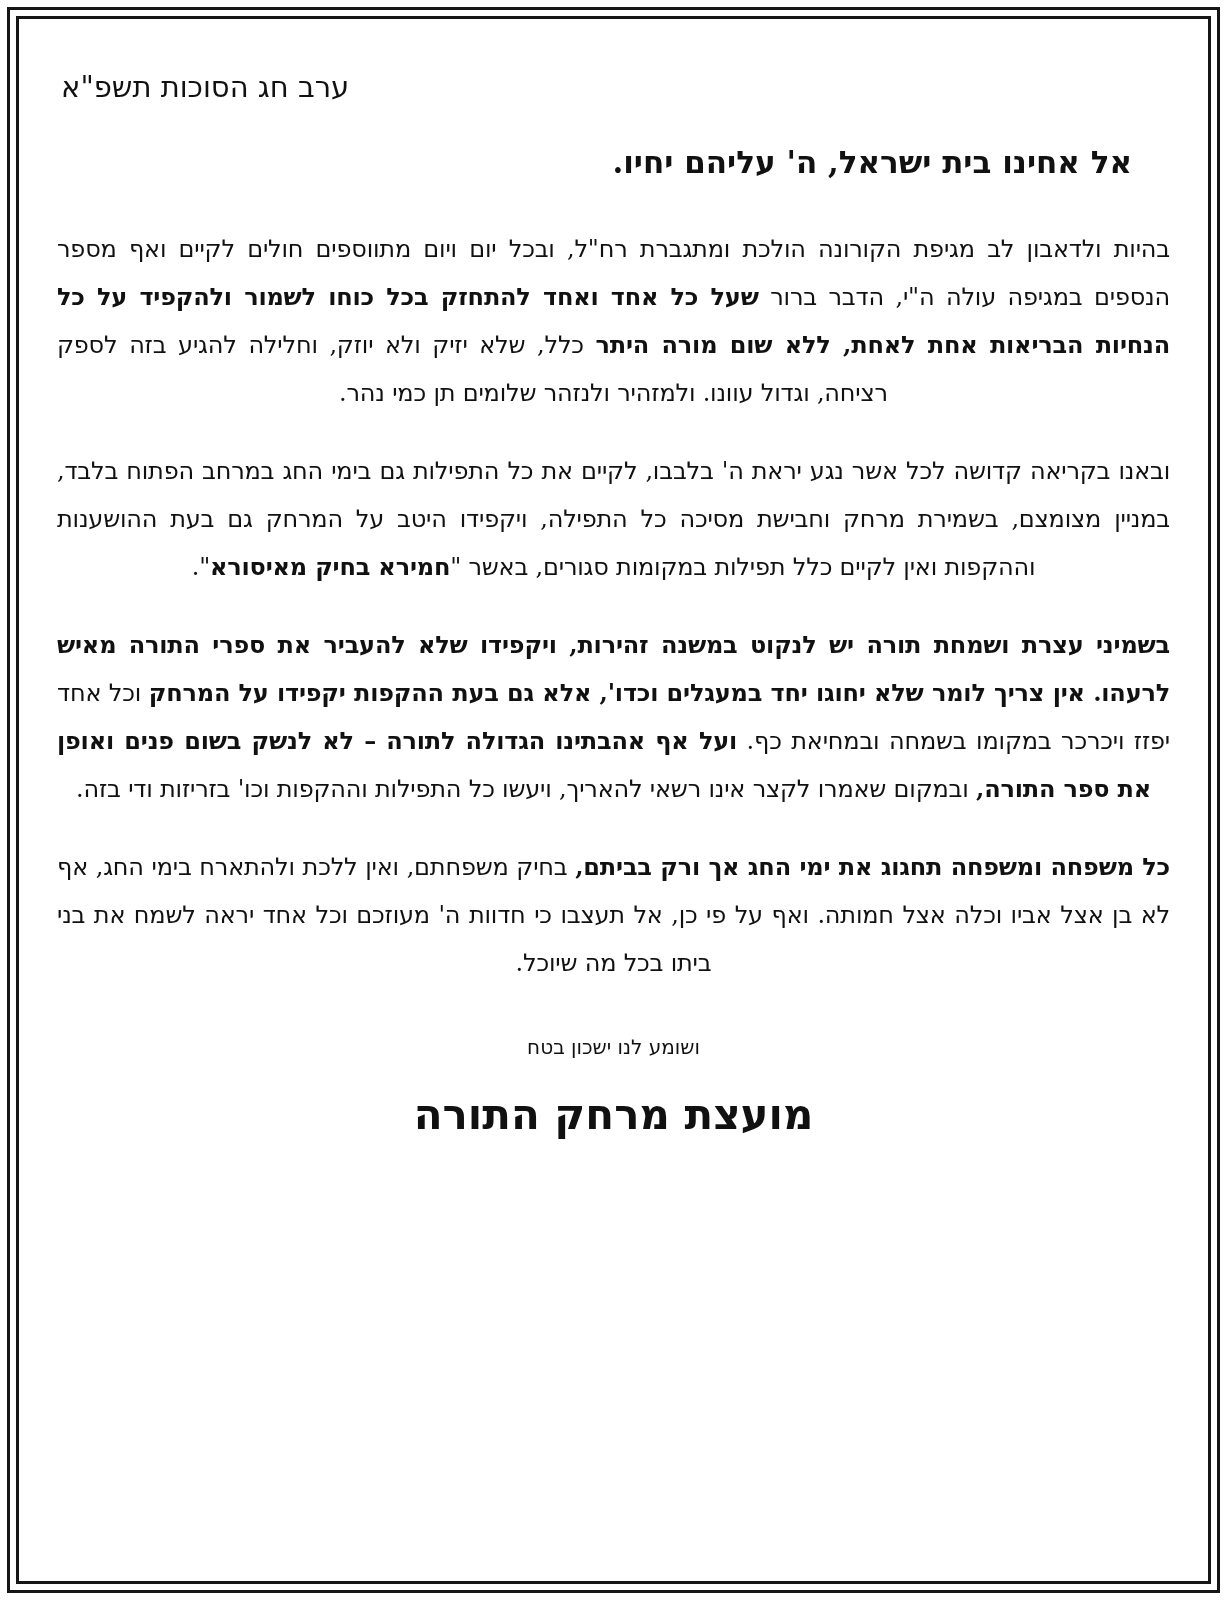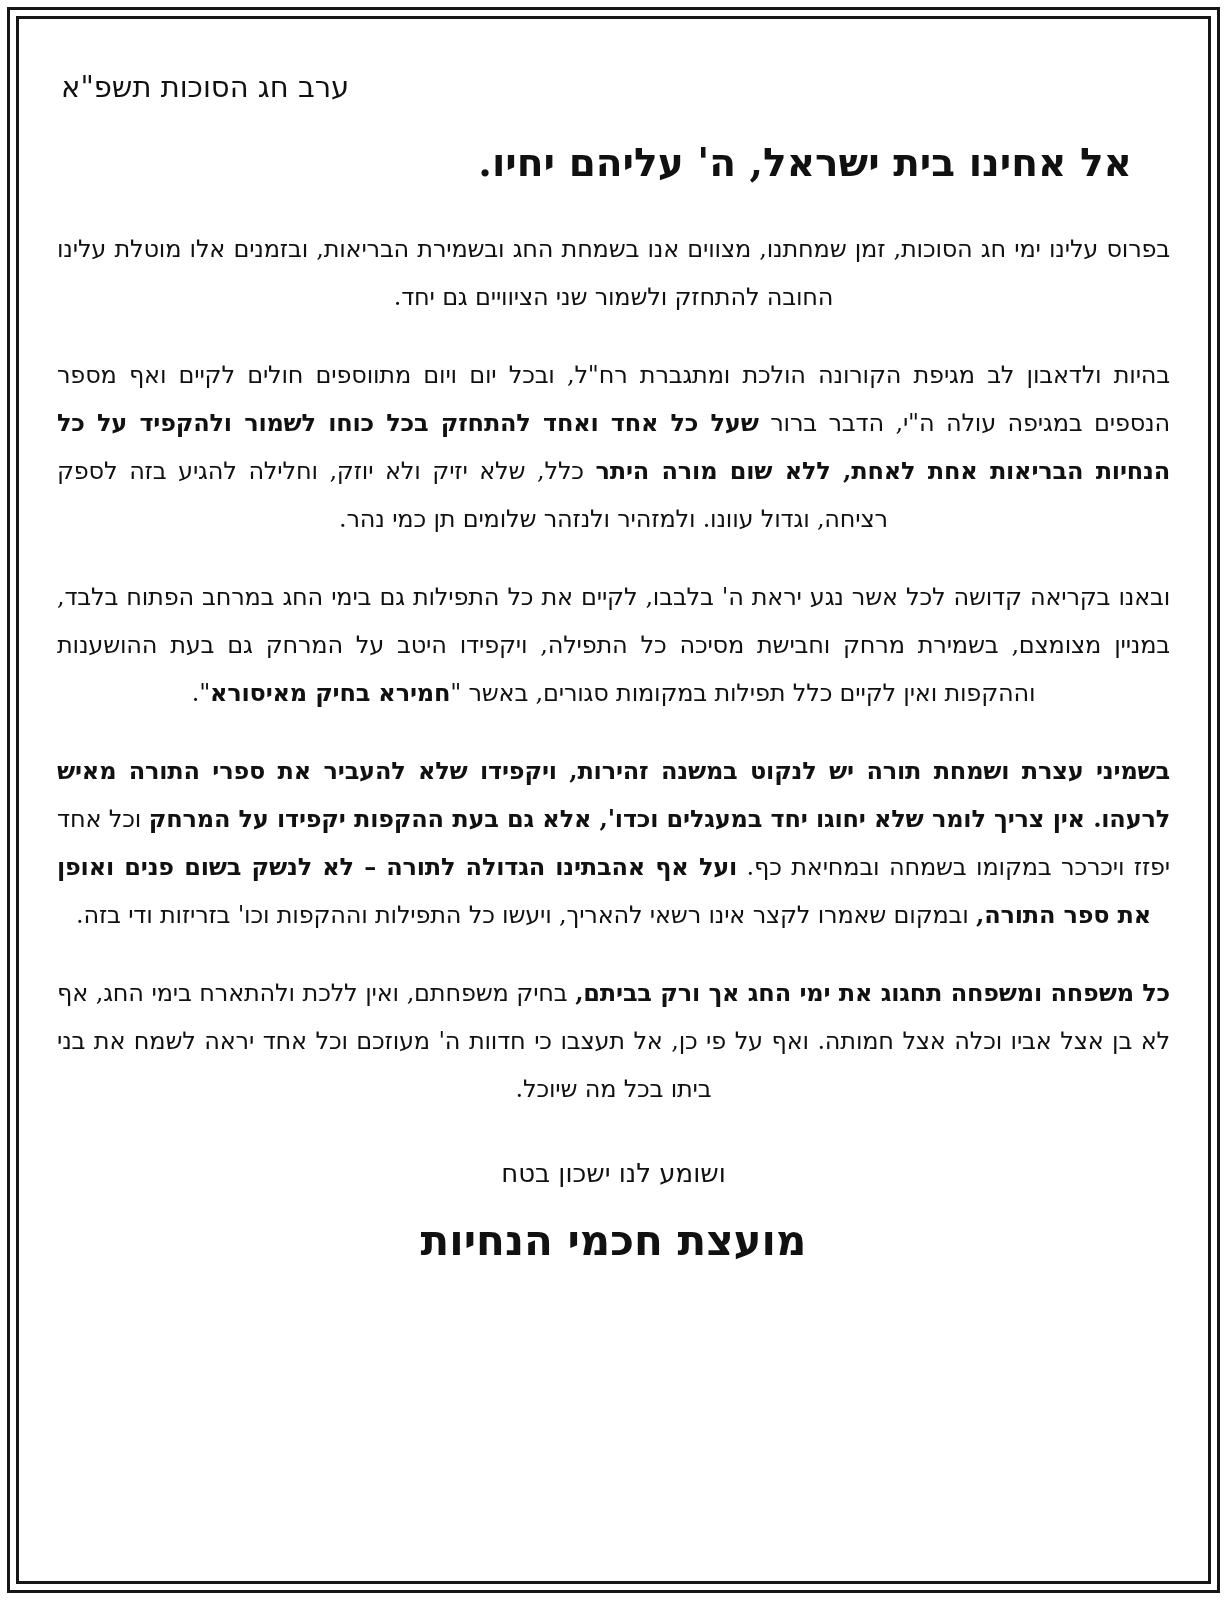--- a/index.html
+++ b/index.html
@@ -24,38 +24,38 @@
   }
   .date-line{
     direction:rtl;
     text-align:left;
     font-size:29px;
     line-height:36px;
     margin:4px 0 34px 4px;
   }
   .heading{
     font-weight:bold;
-    font-size:39px;
+    font-size:31px;
     line-height:46px;
     text-align:right;
     padding-left:40px;
     margin:0 38px 40px 0;
   }
   .para{
     font-size:24px;
     line-height:48px;
     letter-spacing:-0.2px;
     text-align:justify;
     text-align-last:center;
     margin:0 0 30px 0;
   }
   .para b{font-weight:bold;}
   .closing-line{
     text-align:center;
-    font-size:26px;
+    font-size:20px;
     line-height:40px;
     margin-top:40px;
   }
   .signature{
     text-align:center;
     font-weight:bold;
     font-size:42px;
     line-height:60px;
     margin-top:18px;
   }
@@ -65,23 +65,22 @@
 
 <div class="page">
   <div class="frame-outer"></div>
   <div class="frame-inner"></div>
 
   <div class="content">
     <div class="date-line">ערב חג הסוכות תשפ"א</div>
     <div class="heading">אל אחינו בית ישראל, ה' עליהם יחיו.</div>
 
     <div>
-        <div class="para"><span>בפרוס עלינו ימי חג הסוכות, זמן שמחתנו, מצווים אנו בשמחת החג ובשמירת הבריאות, ובזמנים אלו מוטלת עלינו החובה להתחזק ולשמור שני הציוויים גם יחד.</span></div>
         <div class="para"><span>בהיות ולדאבון לב מגיפת הקורונה הולכת ומתגברת רח"ל, ובכל יום ויום מתווספים חולים לקיים ואף מספר הנספים במגיפה עולה ה"י, הדבר ברור </span><b>שעל כל אחד ואחד להתחזק בכל כוחו לשמור ולהקפיד על כל הנחיות הבריאות אחת לאחת, ללא שום מורה היתר</b><span> כלל, שלא יזיק ולא יוזק, וחלילה להגיע בזה לספק רציחה, וגדול עוונו. ולמזהיר ולנזהר שלומים תן כמי נהר.</span></div>
         <div class="para"><span>ובאנו בקריאה קדושה לכל אשר נגע יראת ה' בלבבו, לקיים את כל התפילות גם בימי החג במרחב הפתוח בלבד, במניין מצומצם, בשמירת מרחק וחבישת מסיכה כל התפילה, ויקפידו היטב על המרחק גם בעת ההושענות וההקפות ואין לקיים כלל תפילות במקומות סגורים, באשר "</span><b>חמירא בחיק מאיסורא</b><span>".</span></div>
         <div class="para"><b>בשמיני עצרת ושמחת תורה יש לנקוט במשנה זהירות, ויקפידו שלא להעביר את ספרי התורה מאיש לרעהו. אין צריך לומר שלא יחוגו יחד במעגלים וכדו', אלא גם בעת ההקפות יקפידו על המרחק</b><span> וכל אחד יפזז ויכרכר במקומו בשמחה ובמחיאת כף. </span><b>ועל אף אהבתינו הגדולה לתורה – לא לנשק בשום פנים ואופן את ספר התורה,</b><span> ובמקום שאמרו לקצר אינו רשאי להאריך, ויעשו כל התפילות וההקפות וכו' בזריזות ודי בזה.</span></div>
         <div class="para"><b>כל משפחה ומשפחה תחגוג את ימי החג אך ורק בביתם,</b><span> בחיק משפחתם, ואין ללכת ולהתארח בימי החג, אף לא בן אצל אביו וכלה אצל חמותה. ואף על פי כן, אל תעצבו כי חדוות ה' מעוזכם וכל אחד יראה לשמח את בני ביתו בכל מה שיוכל.</span></div>
       </div>
 
     <div class="closing-line">ושומע לנו ישכון בטח</div>
-    <div class="signature">מועצת חכמי הנחיות</div>
+    <div class="signature">מועצת מרחק התורה</div>
   </div>
 </div>
 
 </body></html>

